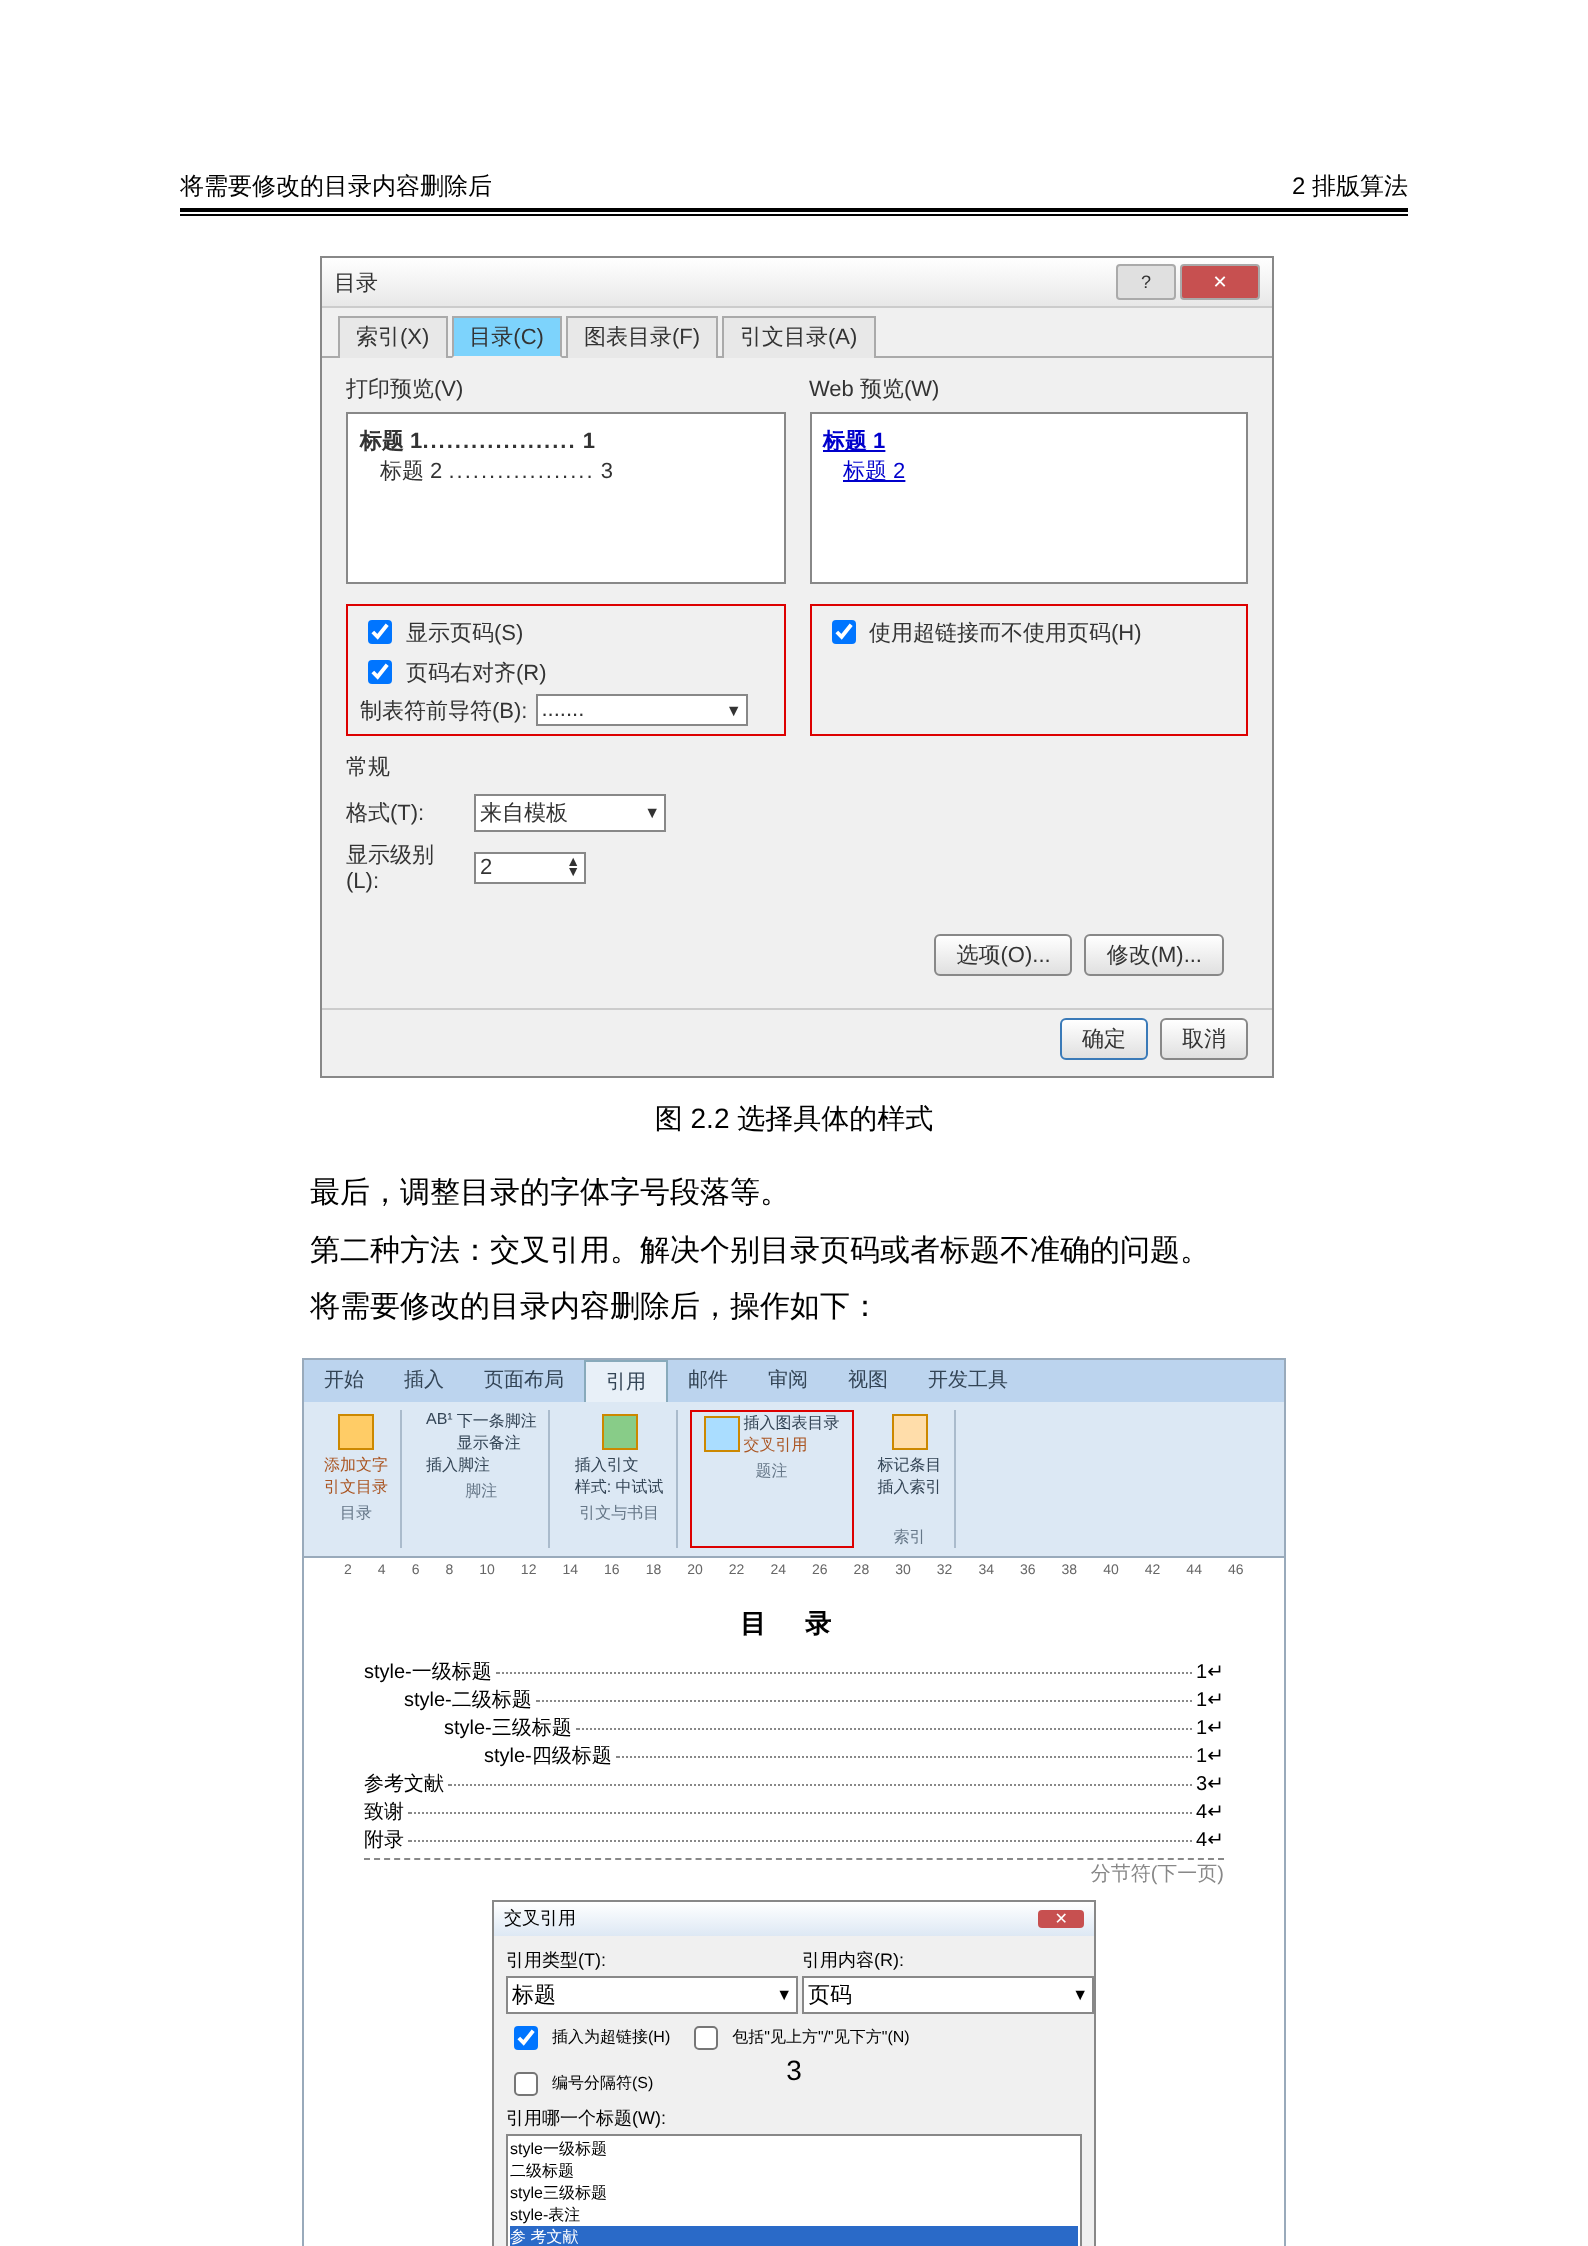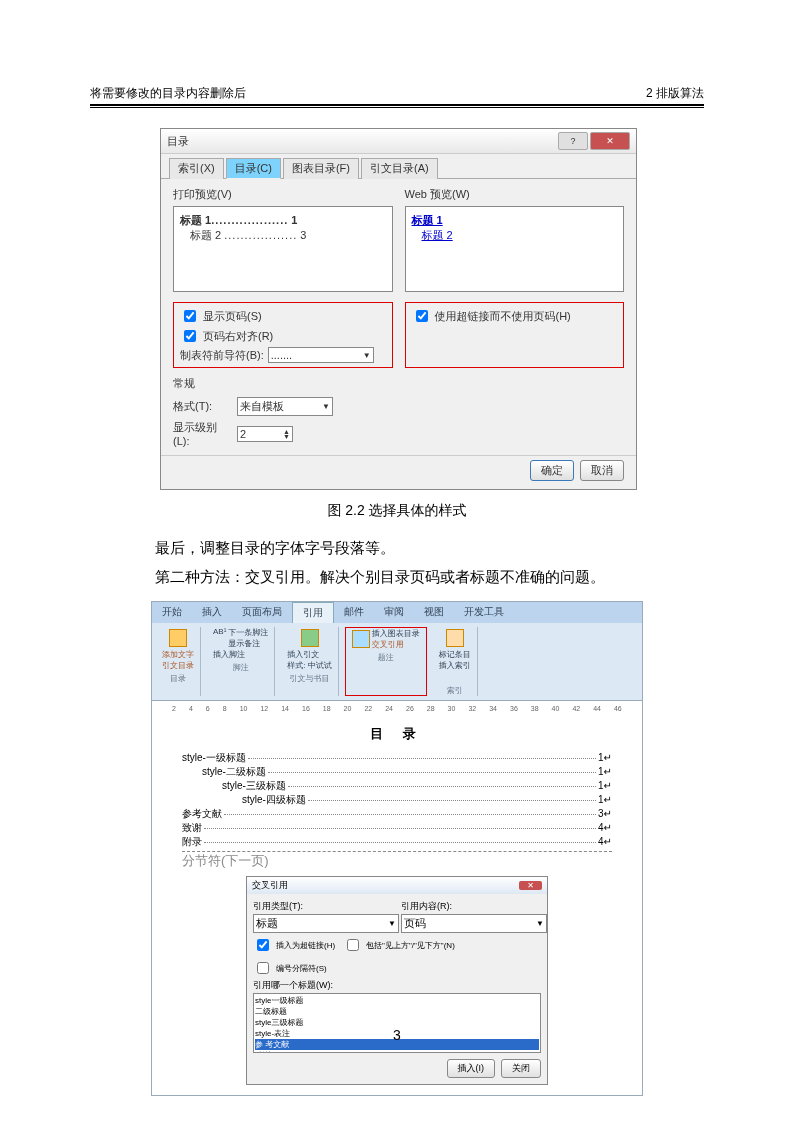--- a/index.html
+++ b/index.html
@@ -140,31 +140,36 @@
      </div>
      <div class="field-row" style="margin-top:4px">
       <span style="width:60px">显示级别(L):</span>
       <span class="spinner redbox">
                 <span>2</span>
                 <span class="sp">▲<br>▼</span>
               </span>
      </div>
     </div>
    </div>
+   <div class="btn-row" style="margin-top:16px">
+    <div class="btn redbox">选项(O)...</div>
+    <div class="btn">修改(M)...</div>
+   </div>
   </div>
   <div class="btn-row" style="border-top:1px solid #ccc">
    <div class="btn primary">确定</div>
    <div class="btn">取消</div>
   </div>
  </div>
 
  <div class="caption">图 2.2  选择具体的样式</div>
 
  <div class="bodytext">最后，调整目录的字体字号段落等。</div>
  <div class="bodytext">第二种方法：交叉引用。解决个别目录页码或者标题不准确的问题。</div>
+ <div class="bodytext">将需要修改的目录内容删除后，操作如下：</div>
 
  <div class="word-shot">
   <div class="ribbon-tabs">
    <div class="rtab">开始</div>
    <div class="rtab">插入</div>
    <div class="rtab">页面布局</div>
    <div class="rtab active redbox">引用</div>
    <div class="rtab">邮件</div>
    <div class="rtab">审阅</div>
    <div class="rtab">视图</div>
@@ -268,21 +273,21 @@
             <span class="lbl">致谢</span>
             <span class="fill"></span>
             <span class="pg">4↵</span>
           </div>
           <div class="toc-line ">
             <span class="lbl">附录</span>
             <span class="fill"></span>
             <span class="pg">4↵</span>
           </div>
         </div>
-   <div style="text-align:left;font-size:13px;color:#888;margin-top:2px;border-top:1px dashed #888">分节符(下一页)</div>
+   <div style="text-align:right;font-size:10px;color:#888;margin-top:2px;border-top:1px dashed #888">分节符(下一页)</div>
 
    <div class="dialog2">
     <div class="d2-title">
             <span>交叉引用</span>
             <span class="x">✕</span>
           </div>
     <div class="d2-body">
      <div class="d2-row">
       <div class="d2-col">
        <div class="d2-lbl">引用类型(T):</div>

